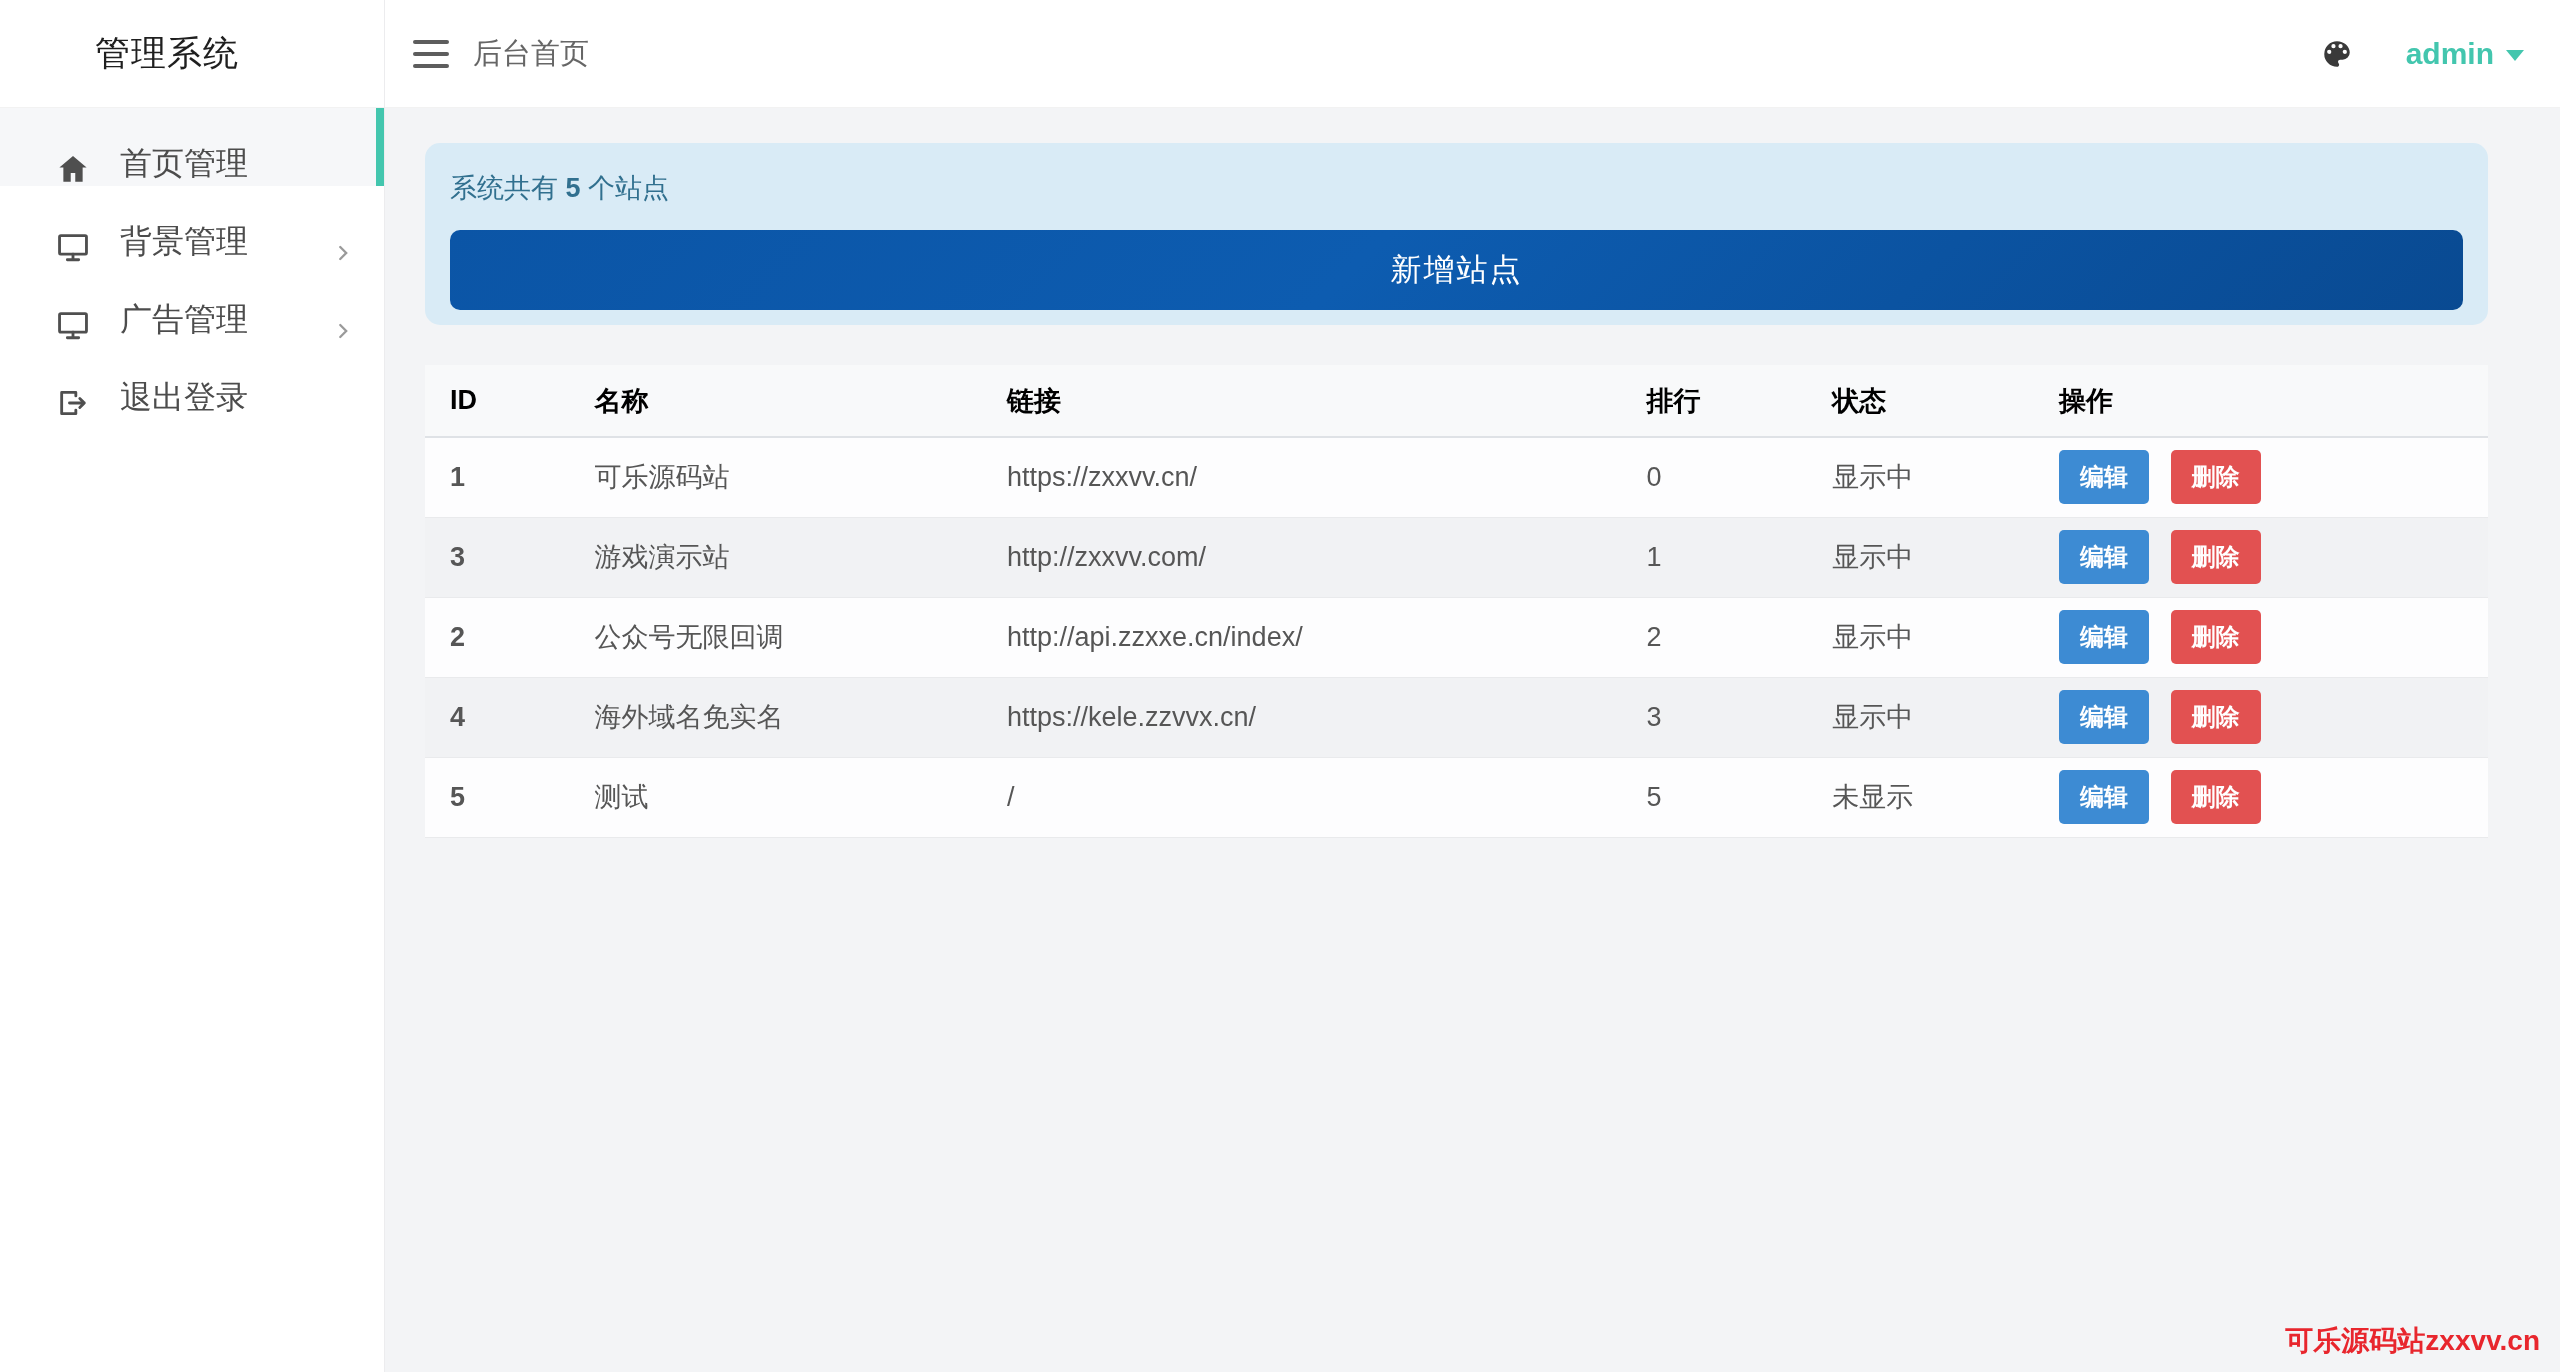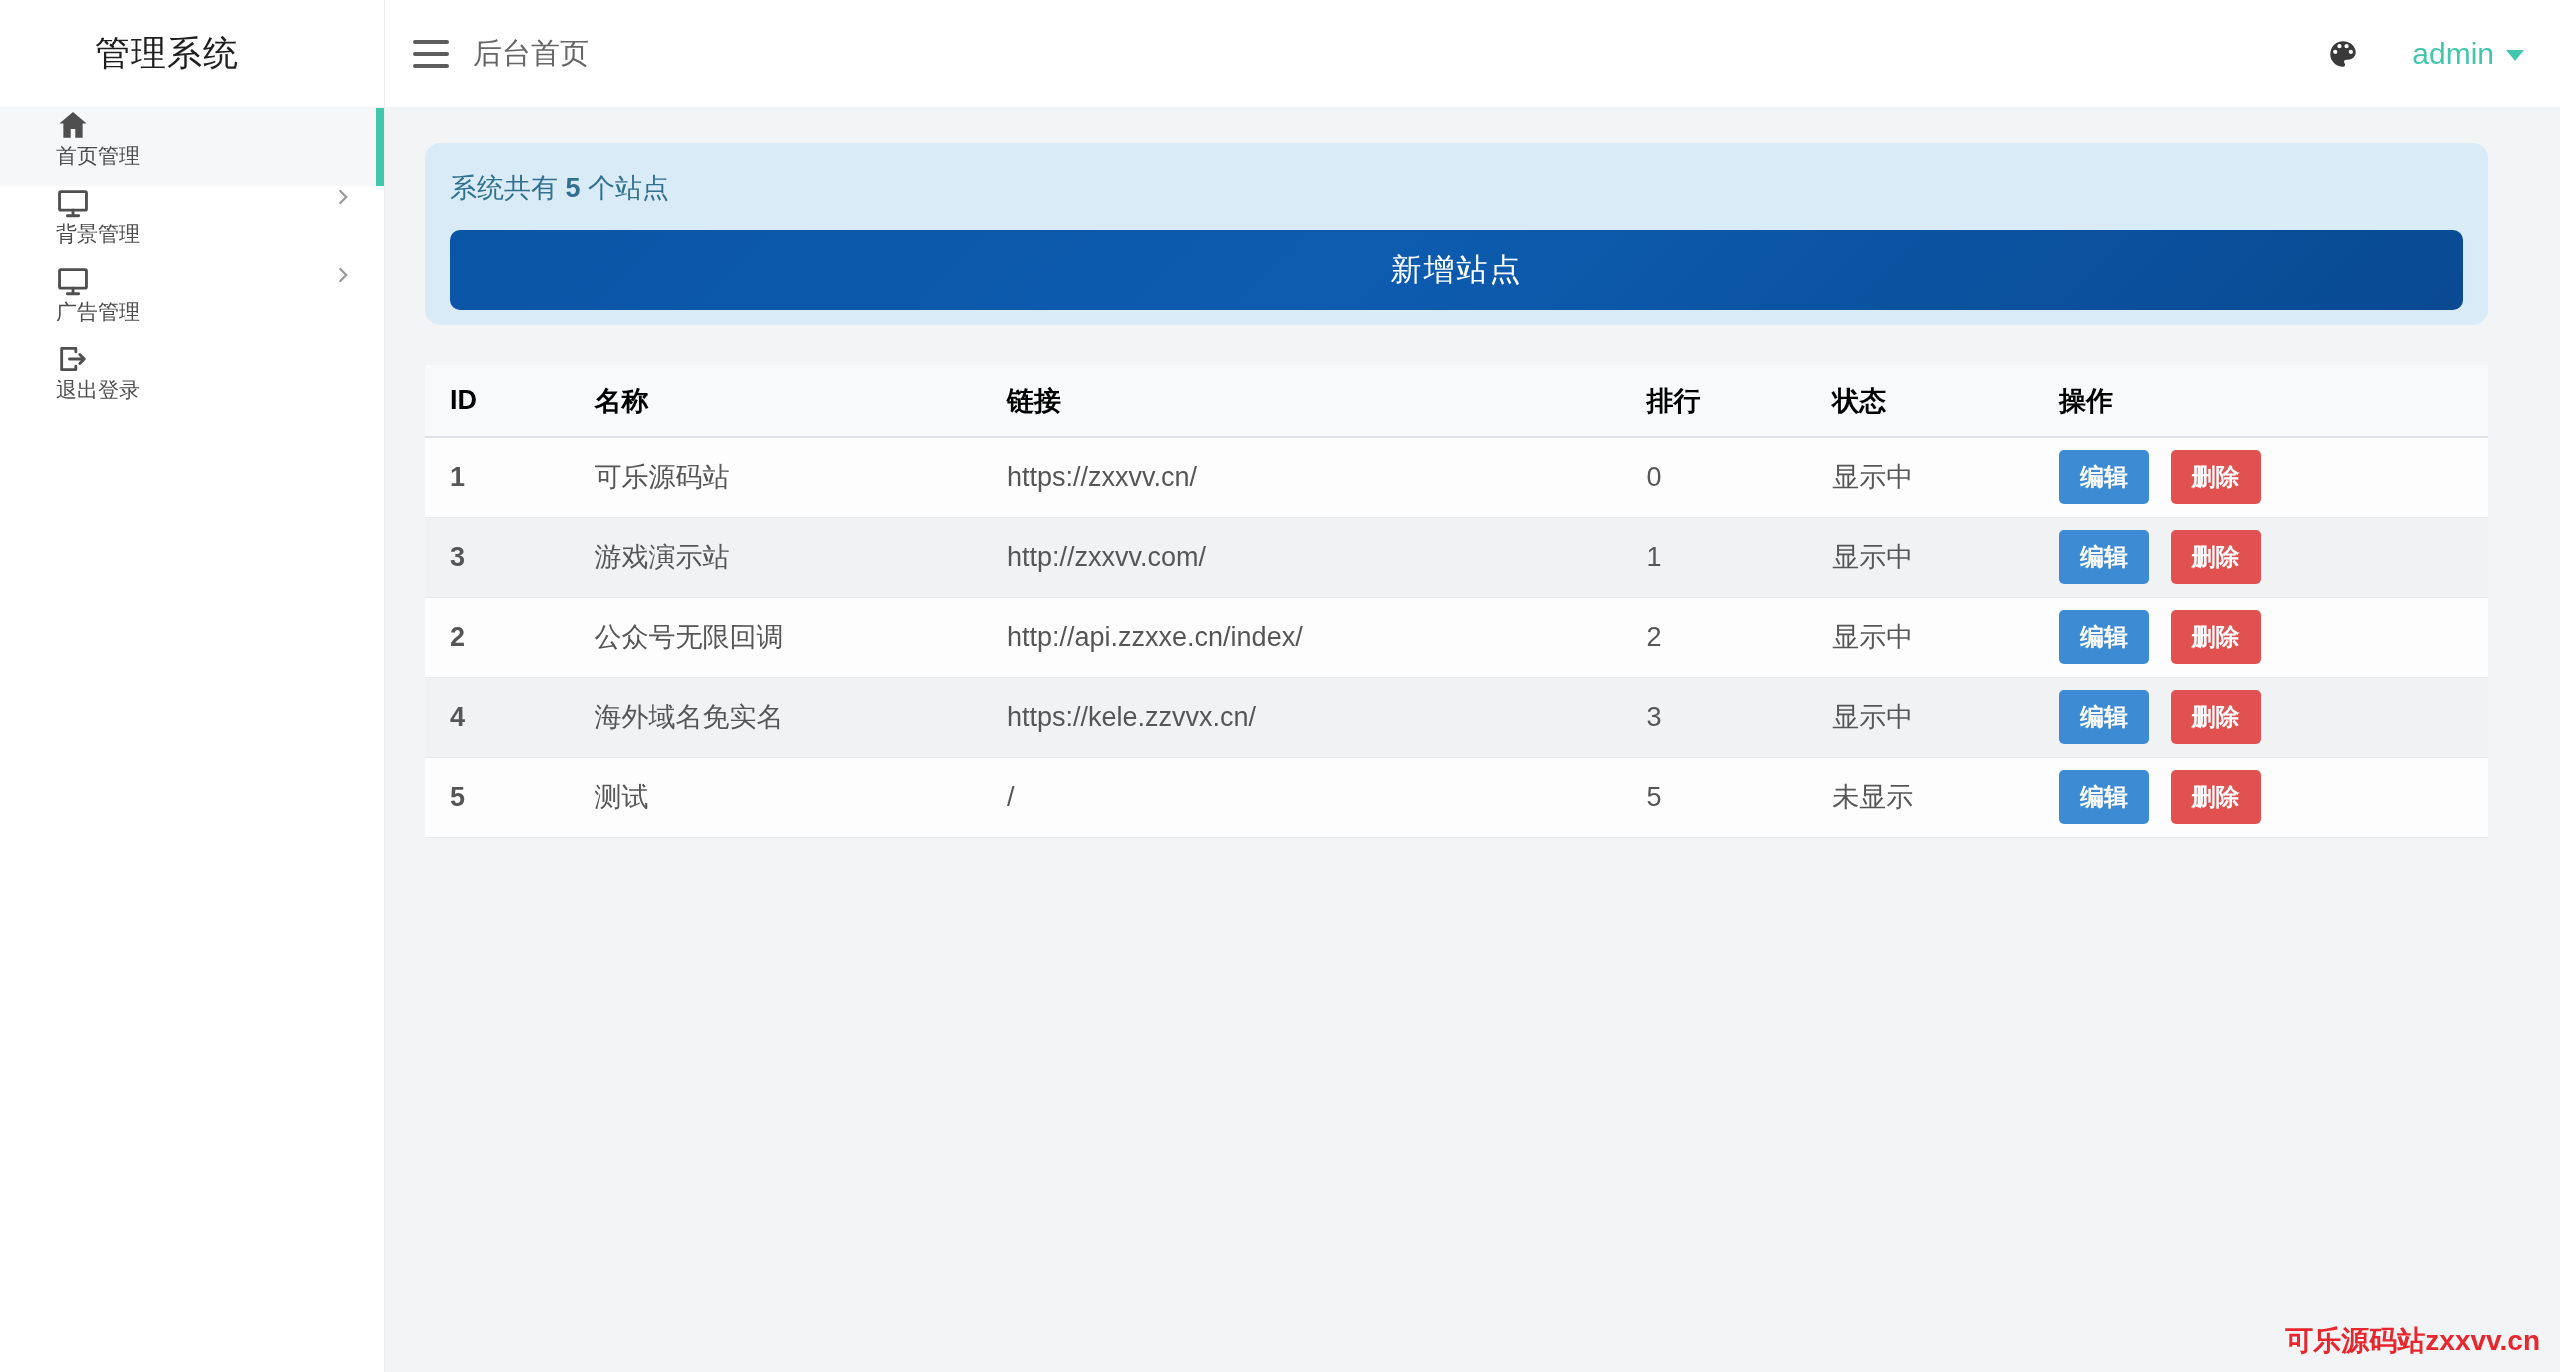--- a/index.html
+++ b/index.html
@@ -17,22 +17,22 @@
     position:absolute; left:0; top:0; bottom:0; width:385px;
     background:#ffffff; border-right:1px solid #ececee; z-index:2;
   }
   .logo {
     height:108px; display:flex; align-items:center; padding-left:95px;
     font-size:35px; color:#1f1f1f; letter-spacing:1px;
     border-bottom:1px solid #f2f2f2;
   }
   .menu { padding-top:0; }
   .menu-item {
-    position:relative; height:78px; display:flex; align-items:flex-start;
-    padding-left:56px; cursor:pointer; font-size:21px; color:#4c4c4c;flex-direction:column;
+    position:relative; height:78px; display:flex; align-items:flex-end;
+    padding-left:56px; cursor:pointer; font-size:32px; color:#4c4c4c;
   }
   .menu-item .mi-icon { width:34px; height:34px; margin-right:30px; color:#4f4f4f; flex:0 0 auto; }
   .menu-item .mi-icon svg { width:100%; height:100%; display:block; }
   .menu-item.active { background:#f6f7f9; }
   .menu-item.active::after {
     content:""; position:absolute; right:0; top:0; bottom:0; width:8px;
     background:var(--accent,#43c6ae);
   }
   .mi-chevron {
     position:absolute; right:30px; width:22px; height:22px; color:#9a9a9a;
@@ -46,21 +46,21 @@
     justify-content:space-between; padding:0 28px 0 28px;
     border-bottom:1px solid #f2f2f2;
   }
   .topbar-left { display:flex; align-items:center; gap:24px; }
   .hamburger { width:36px; height:28px; display:flex; flex-direction:column; justify-content:space-between; cursor:pointer; }
   .hamburger i { display:block; height:4px; background:#5d5d5d; border-radius:2px; }
   .breadcrumb { font-size:29px; color:#666; }
   .topbar-right { display:flex; align-items:center; gap:52px; padding-right:8px; }
   .palette { width:34px; height:34px; color:#3a3a3a; cursor:pointer; }
   .palette svg { width:100%; height:100%; display:block; }
-  .user-dd { display:flex; align-items:center; gap:12px; cursor:pointer; }
+  .user-dd { display:flex; align-items:center; gap:12px; cursor:pointer;font-weight:bold; }
   .user-name { font-size:30px; color:var(--accent,#43c6ae); }
   .caret {
     width:0; height:0; border-left:9px solid transparent; border-right:9px solid transparent;
     border-top:11px solid var(--accent,#43c6ae); margin-top:4px;
   }
 
   
   .content { position:absolute; left:385px; right:0; top:108px; bottom:0; padding:35px 72px 0 40px; }
 
   .alert {

